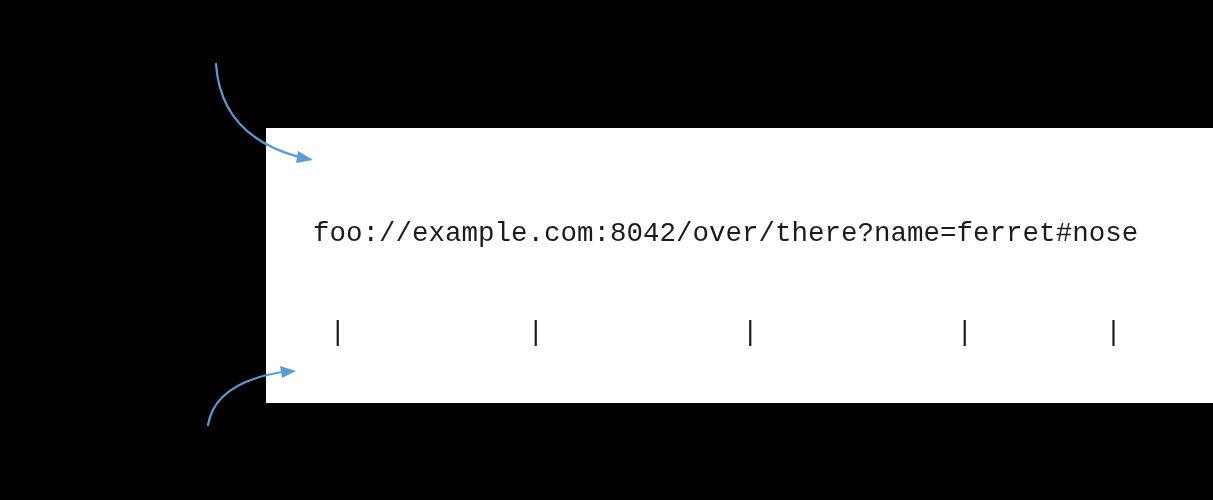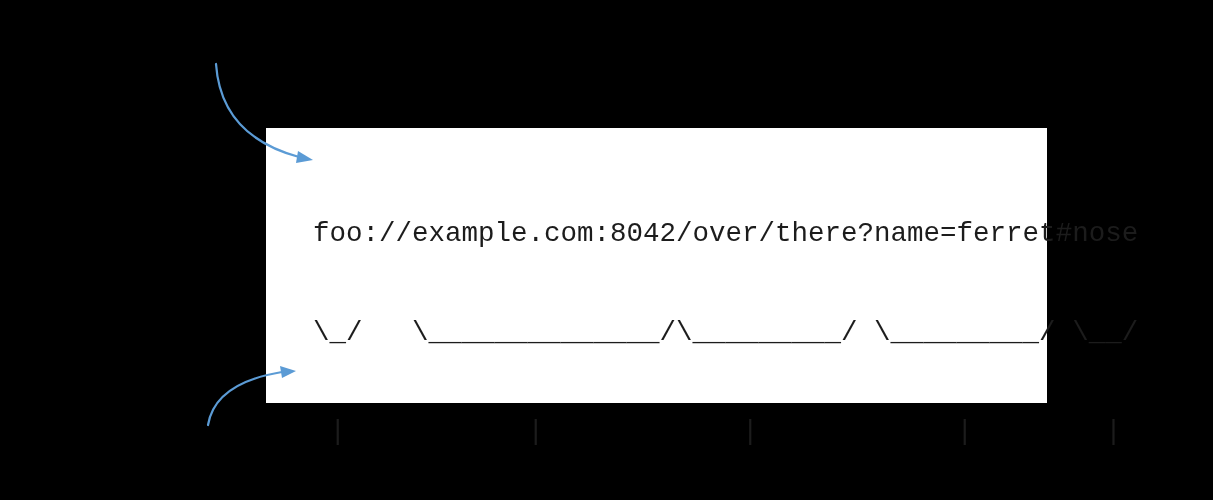--- a/index.html
+++ b/index.html
@@ -31,21 +31,21 @@
     stroke-linecap: round;
   }
   .arrow-head {
     fill: var(--arrow, #5b9bd5);
     stroke: none;
   }
   .panel {
     position: absolute;
     left: 266px;
     top: 128px;
-    width: 781px;
+    width: 947px;
     height: 275px;
     background: var(--panel, #ffffff);
     z-index: 1;
   }
   .ascii {
     position: absolute;
     left: 14px;
     top: 23px;
     font-family: "Liberation Mono", "DejaVu Sans Mono", monospace;
     font-size: 27.5px;
@@ -67,21 +67,20 @@
     </g>
     <g>
       <path class="arrow-line" d="M 208 425 Q 215 383 282 372"></path>
       <polygon class="arrow-head" points="296,371 282,378 280,366"></polygon>
     </g>
   </svg>
 
   <div class="panel">
     <div class="ascii">
       <div>  foo://example.com:8042/over/there?name=ferret#nose</div>
-      <div>  \_/   \______________/\_________/ \_________/ \__/</div>
       <div>   |           |            |            |        |</div>
       
       
       
       
     </div>
   </div>
 
 </div>
 

